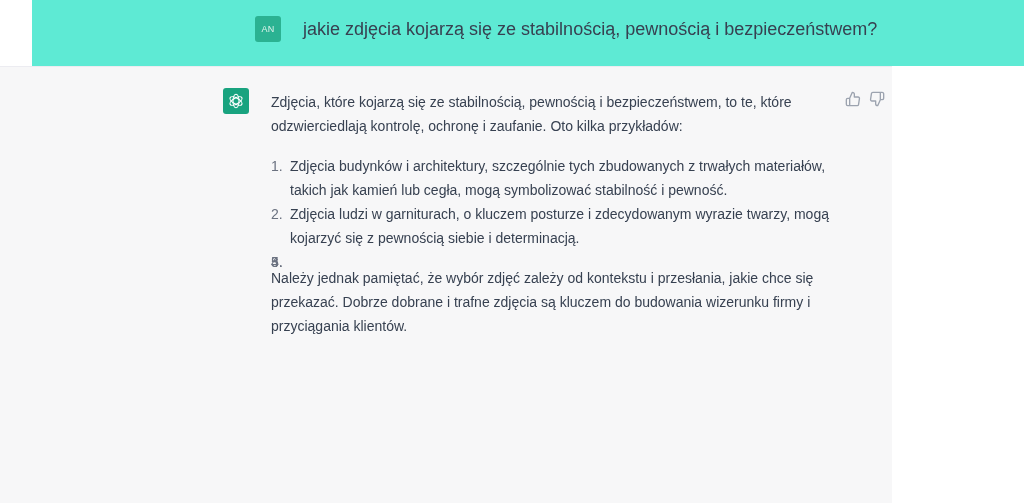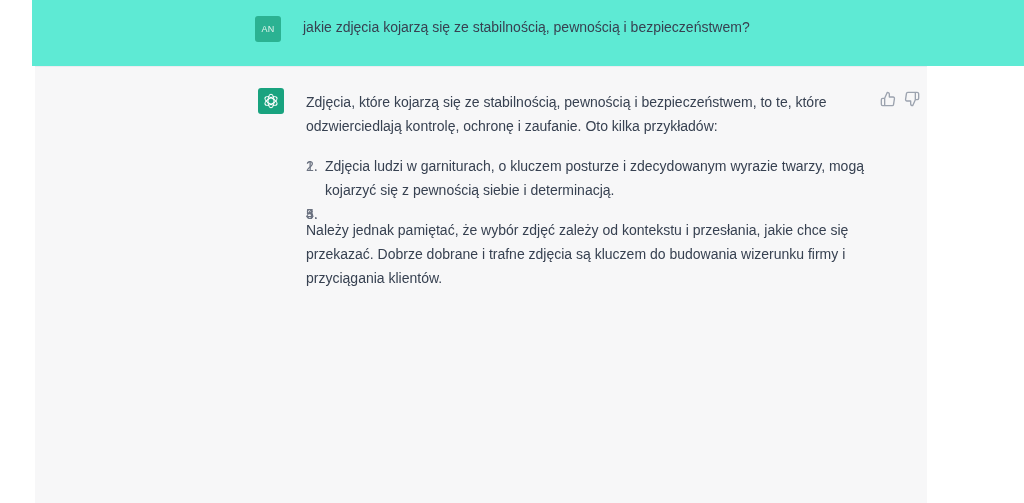--- a/index.html
+++ b/index.html
@@ -8,30 +8,30 @@
     font-family: "Liberation Sans", "DejaVu Sans", sans-serif;
     color:#374151; background:#ffffff;
   }
   .row-user {
     position:absolute; left:0; top:0; width:1024px; height:66px;
     background:#5eead4;
     margin-left:32px;
   }
   .row-assistant {
     position:absolute; left:0; top:66px; width:892px; height:437px;
-    background:#f7f7f8; border-top:1px solid #ececf1;margin-left:35px;
+    background:#f7f7f8; border-top:1px solid #ececf1;
   }
   .avatar {
     position:absolute; width:26px; height:26px; border-radius:3px;
     display:flex; align-items:center; justify-content:center;
   }
   .avatar.user { left:223px; top:16px; background:#2bb292; color:#dff5ee; font-size:9px; letter-spacing:0.3px; }
   .avatar.bot { left:223px; top:21px; background:#19a37f; }
   .msg-user {
-    position:absolute; left:271px; top:19px; font-size:14px; color:#374151;
+    position:absolute; left:271px; top:19px; font-size:18px; color:#374151;
   }
   .msg-bot {
     position:absolute; left:271px; top:23px; width:575px; font-size:14px; line-height:24px; color:#374151;
   }
   .msg-bot p { margin:0; }
   .msg-bot ol { margin:16px 0 16px 0; padding:0; list-style:none; }
   .msg-bot li { position:relative; padding-left:19px; }
   .msg-bot li .num { position:absolute; left:0; top:0; color:#6b7280; }
   .feedback {
     position:absolute; left:845px; top:24px; display:flex; gap:8px;
@@ -55,21 +55,21 @@
         <ellipse rx="4" ry="9" transform="rotate(0)"></ellipse>
         <ellipse rx="4" ry="9" transform="rotate(60)"></ellipse>
         <ellipse rx="4" ry="9" transform="rotate(120)"></ellipse>
       </g>
     </svg>
   </div>
 
   <div class="msg-bot">
     <p>Zdjęcia, które kojarzą się ze stabilnością, pewnością i bezpieczeństwem, to te, które odzwierciedlają kontrolę, ochronę i zaufanie. Oto kilka przykładów:</p>
     <ol>
-      <li><span class="num">1.</span></li>
+      <li><span class="num">1.</span><span>Zdjęcia budynków i architektury, szczególnie tych zbudowanych z trwałych materiałów, takich jak kamień lub cegła, mogą symbolizować stabilność i pewność.</span></li>
       <li><span class="num">2.</span><span>Zdjęcia ludzi w garniturach, o kluczem posturze i zdecydowanym wyrazie twarzy, mogą kojarzyć się z pewnością siebie i determinacją.</span></li>
       <li><span class="num">3.</span></li>
       <li><span class="num">4.</span></li>
       <li><span class="num">5.</span></li>
     </ol>
     <p>Należy jednak pamiętać, że wybór zdjęć zależy od kontekstu i przesłania, jakie chce się przekazać. Dobrze dobrane i trafne zdjęcia są kluczem do budowania wizerunku firmy i przyciągania klientów.</p>
   </div>
 
   <div class="feedback">
     <span>

